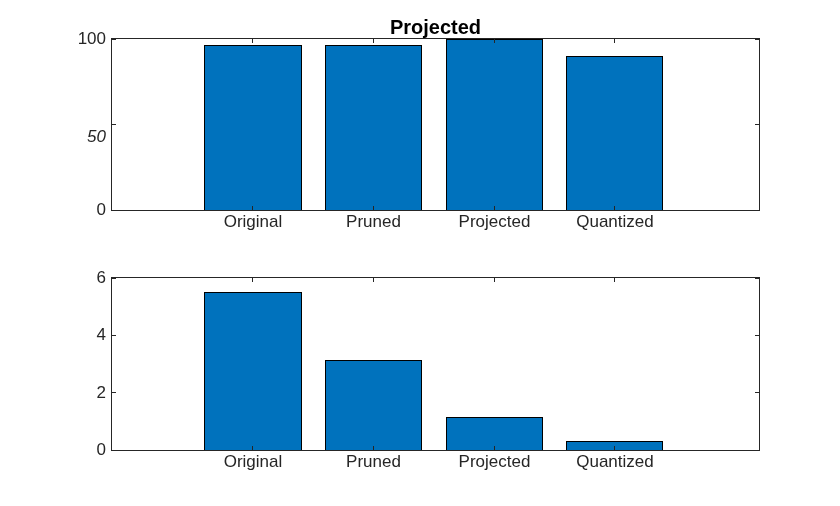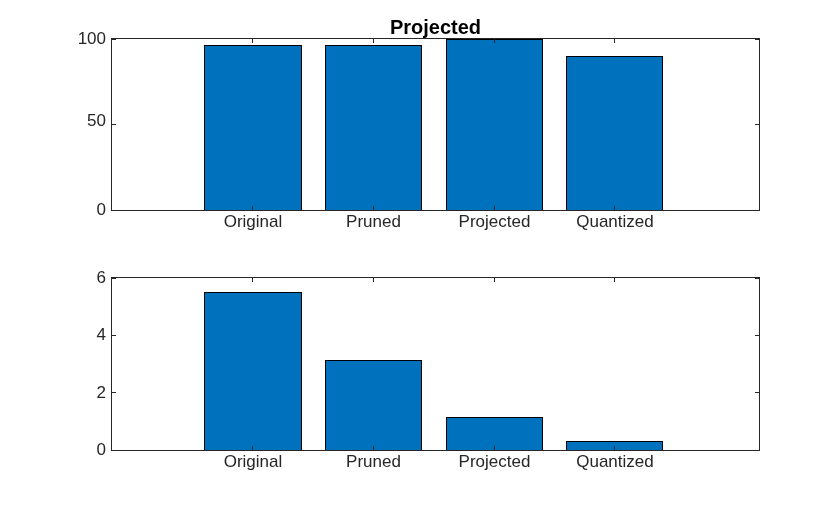--- a/index.html
+++ b/index.html
@@ -88,21 +88,21 @@
         <div class="tick" style="left: 0px; top: calc(50% - 0.5px); height: 1px; width: 4px; background: rgb(38, 38, 38);"></div>
         <div class="tick" style="right: 0px; top: calc(50% - 0.5px); height: 1px; width: 4px; background: rgb(38, 38, 38);"></div>
         <div class="tick" style="left: 0px; top: calc(0% - 0.5px); height: 1px; width: 4px; background: rgb(38, 38, 38);"></div>
         <div class="tick" style="right: 0px; top: calc(0% - 0.5px); height: 1px; width: 4px; background: rgb(38, 38, 38);"></div>
       </div>
       <div class="xlab" style="top: 212px; left: 182.981px; width: 140px; color: rgb(38, 38, 38);">Original</div>
       <div class="xlab" style="top: 212px; left: 303.517px; width: 140px; color: rgb(38, 38, 38);">Pruned</div>
       <div class="xlab" style="top: 212px; left: 424.506px; width: 140px; color: rgb(38, 38, 38);">Projected</div>
       <div class="xlab" style="top: 212px; left: 544.978px; width: 140px; color: rgb(38, 38, 38);">Quantized</div>
       <div class="ylab" style="top: 200px; left: 0px; width: 106px; color: rgb(38, 38, 38);">0</div>
-      <div class="ylab" style="top: 111px; left: 0px; width: 106px; color: rgb(38, 38, 38);">50</div>
+      <div class="ylab" style="top: 127px; left: 0px; width: 106px; color: rgb(38, 38, 38); font-style: italic;">50</div>
       <div class="ylab" style="top: 29px; left: 0px; width: 106px; color: rgb(38, 38, 38);">100</div>
       <div class="chart-title" style="top: 17px; left: 112px; width: 647px; color: rgb(0, 0, 0);">Projected</div>
     </section>
   <section class="chart">
       <div class="plot" style="left: 111px; top: 277px; width: 647px; height: 172px; border-color: rgb(38, 38, 38);">
         <div class="bar" style="left: 14.29%; width: 15%; height: 91.6667%; background: rgb(0, 114, 189); border-color: rgb(0, 0, 0);"></div>
         <div class="tick" style="bottom: 0px; left: calc(21.79% - 0.5px); width: 1px; height: 4px; background: rgb(38, 38, 38);"></div>
         <div class="tick" style="top: 0px; left: calc(21.79% - 0.5px); width: 1px; height: 4px; background: rgb(38, 38, 38);"></div>
         <div class="bar" style="left: 32.92%; width: 15%; height: 52.5%; background: rgb(0, 114, 189); border-color: rgb(0, 0, 0);"></div>
         <div class="tick" style="bottom: 0px; left: calc(40.42% - 0.5px); width: 1px; height: 4px; background: rgb(38, 38, 38);"></div>

